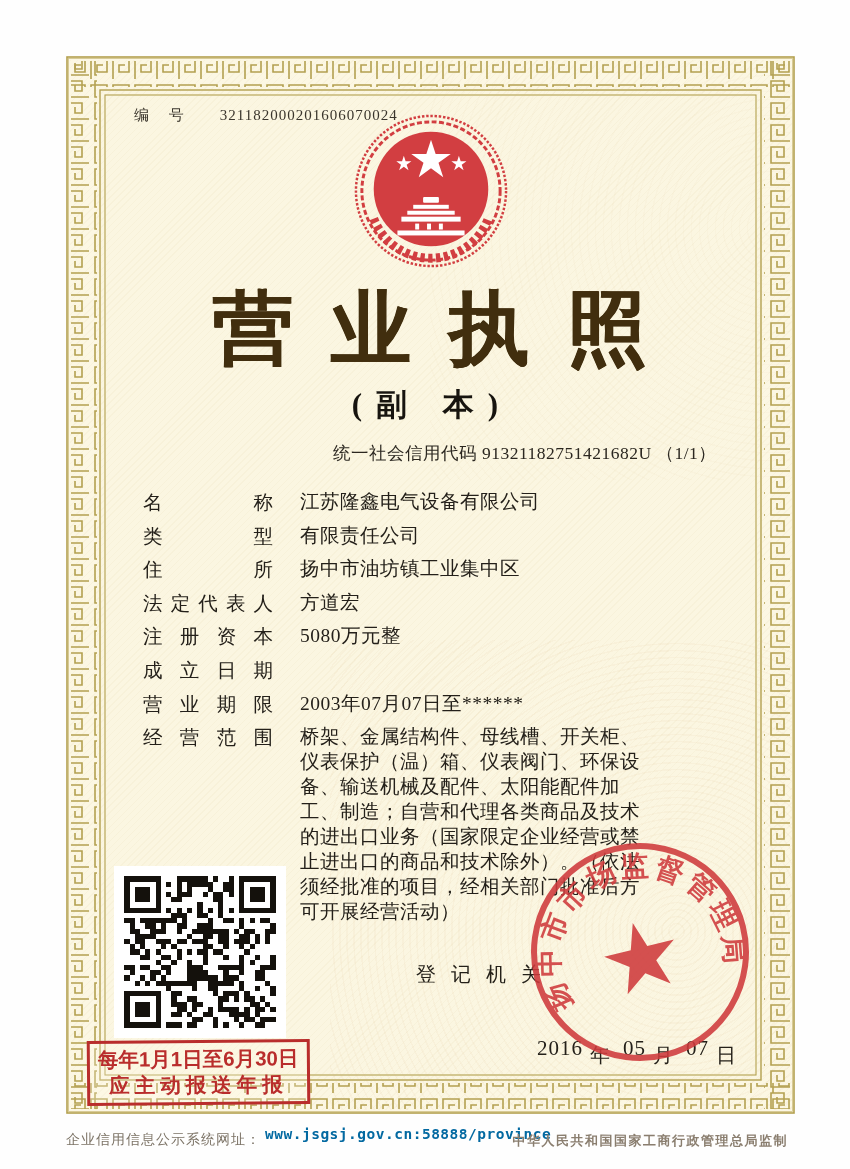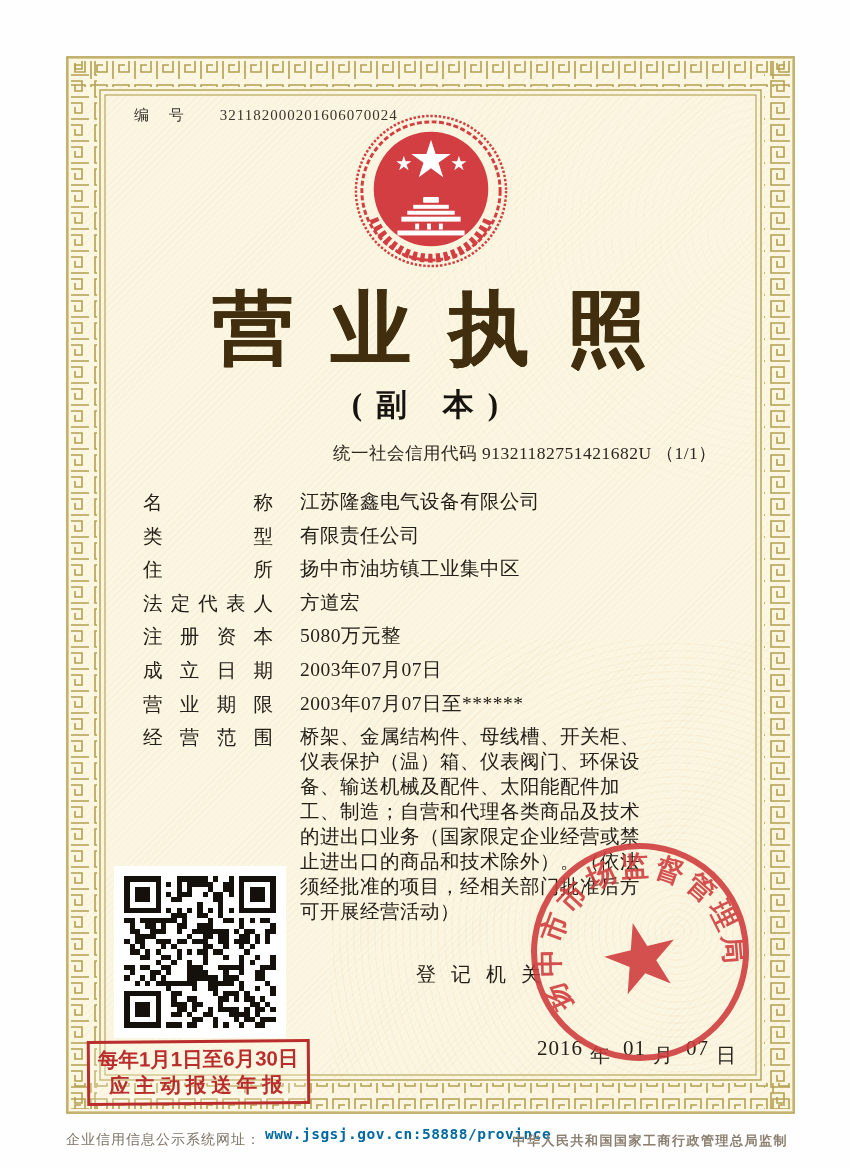--- a/index.html
+++ b/index.html
@@ -172,21 +172,20 @@
     <div class="row">
       <div class="flabel">法定代表人</div>
       <div class="fvalue">方道宏</div>
     </div>
     <div class="row">
       <div class="flabel">注册资本</div>
       <div class="fvalue">5080万元整</div>
     </div>
     <div class="row">
       <div class="flabel">成立日期</div>
-      <div class="fvalue">2003年07月07日</div>
     </div>
     <div class="row">
       <div class="flabel">营业期限</div>
       <div class="fvalue">2003年07月07日至******</div>
     </div>
     <div class="row">
       <div class="flabel">经营范围</div>
       <div class="fvalue">桥架、金属结构件、母线槽、开关柜、仪表保护（温）箱、仪表阀门、环保设备、输送机械及配件、太阳能配件加工、制造；自营和代理各类商品及技术的进出口业务（国家限定企业经营或禁止进出口的商品和技术除外）。（依法须经批准的项目，经相关部门批准后方可开展经营活动）</div>
     </div>
   </div>
@@ -606,21 +605,21 @@
     <g transform="rotate(-14 116 116)">
       <circle cx="116" cy="116" r="106" fill="none" stroke="#cf3a3c" stroke-width="6"></circle>
       <path d="M116 86 L124.5 112 L152 112 L129.7 128 L138.2 154 L116 138 L93.8 154 L102.3 128 L80 112 L107.5 112 Z" fill="#cf3a3c"></path>
       <text font-size="28" fill="#cf3a3c" letter-spacing="4" font-family="Liberation Serif, DejaVu Serif, serif" font-weight="bold">
         <textPath href="#sealArc" startOffset="50%" text-anchor="middle">扬中市市场监督管理局</textPath>
       </text>
     </g>
   </svg>
 
   <div class="abs date-line content">
-    <span class="dnum">2016</span><span class="dunit">年</span><span class="dnum">01</span><span class="dunit">月</span><span class="dnum">07</span><span class="dunit">日</span>
+    <span class="dnum">2016</span><span class="dunit">年</span><span class="dnum">05</span><span class="dunit">月</span><span class="dnum">07</span><span class="dunit">日</span>
   </div>
 
   <div class="abs footer">
     <div class="footer-left">
       <span>企业信用信息公示系统网址：</span><span class="footer-url">www.jsgsj.gov.cn:58888/province</span>
     </div>
     <div class="footer-right">中华人民共和国国家工商行政管理总局监制</div>
   </div>
 
 </div>

